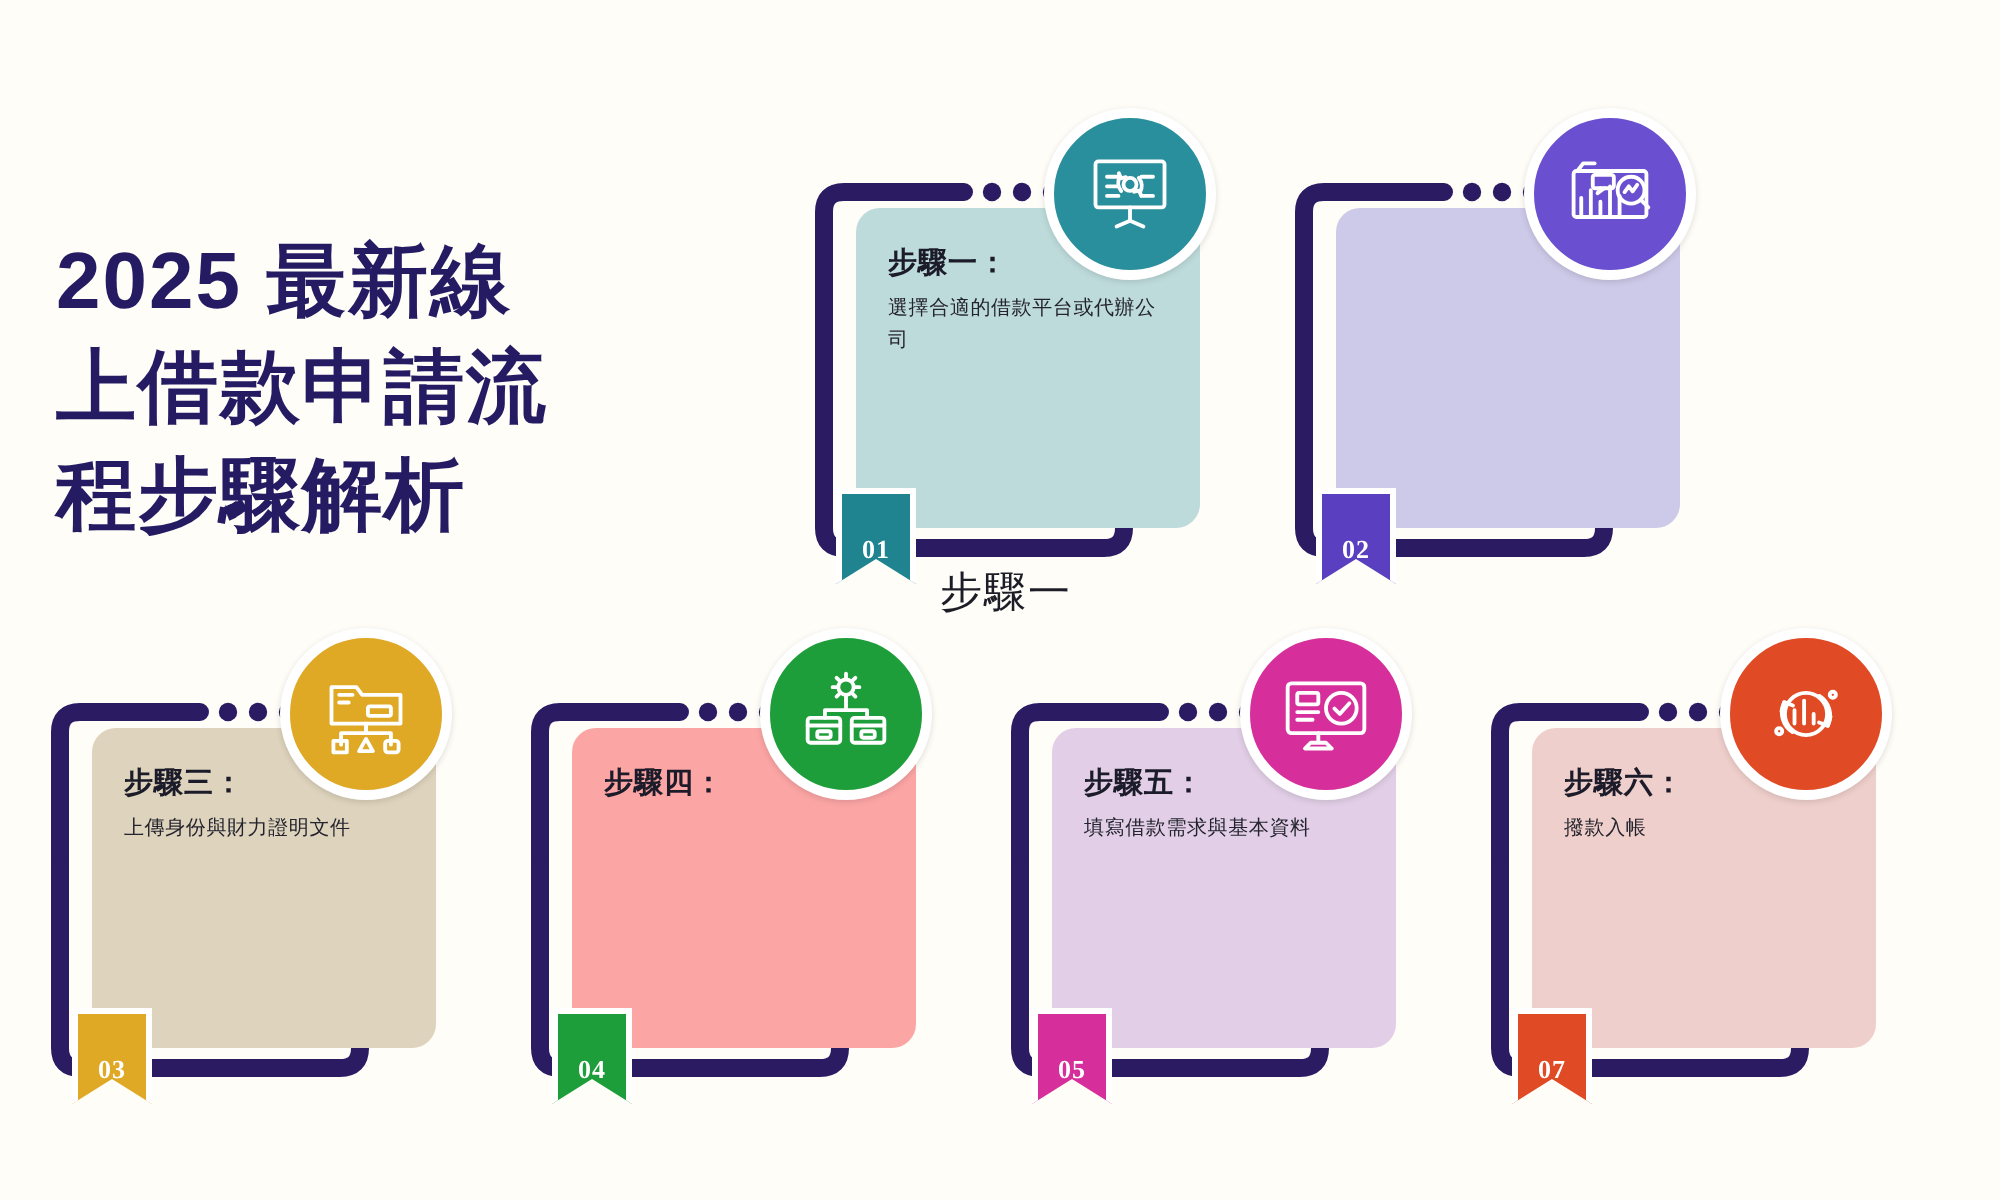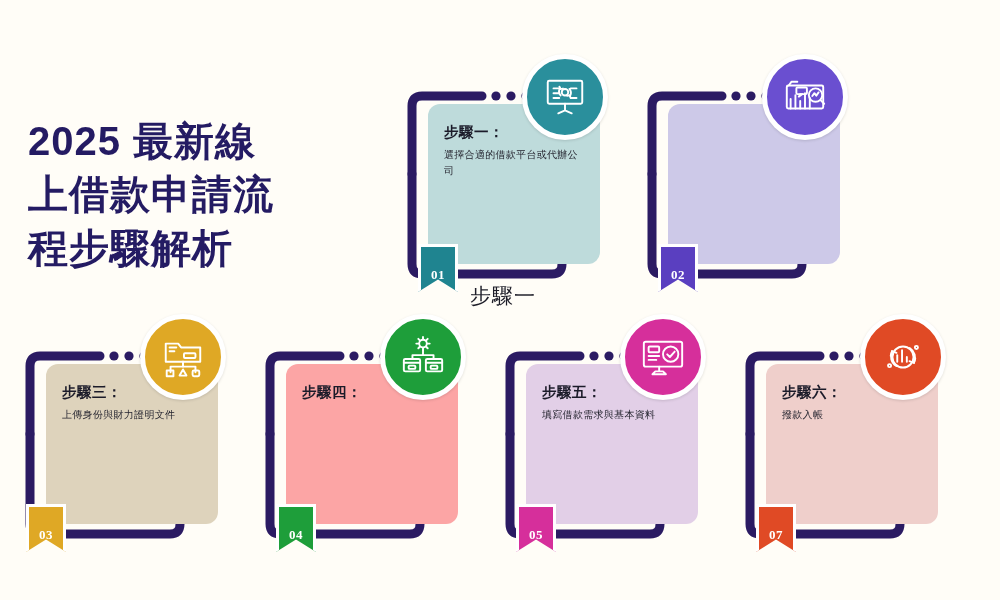--- a/index.html
+++ b/index.html
@@ -180,21 +180,21 @@
       <path d="M6 10h13l3 4h20v15H6z"></path>
       <path d="M10 14h7M10 18h5"></path>
       <rect x="25" y="20" width="12" height="5" rx="1"></rect>
       <path d="M24 29v5M11 40v-6h26v6"></path>
       <path d="M24 34v-5"></path>
       <rect x="7" y="38" width="7" height="6"></rect>
       <path d="M24 37l3.6 6.4h-7.2z"></path>
       <rect x="34" y="38" width="7" height="6" rx="1.4"></rect>
     </svg>
         </div>
-     <div class="ribbon" style="background:#dfa825;left:4px;top:166px">
+     <div class="ribbon" style="background:#dfa825;left:14px;top:166px">
        <span>03</span>
      </div>
       </div>
       <div class="step" style="left: 262px; top: 338px;">
   <svg class="bracketsvg" width="224" height="230" viewBox="0 0 224 230">
 
     <path d="M8 96 L8 28 Q8 18 18 18 L78 18" fill="none" stroke="#2b1b63" stroke-width="9" stroke-linecap="round"></path>
 
     <circle cx="92" cy="18" r="4.6" fill="#2b1b63"></circle>
     <circle cx="107" cy="18" r="4.6" fill="#2b1b63"></circle>

